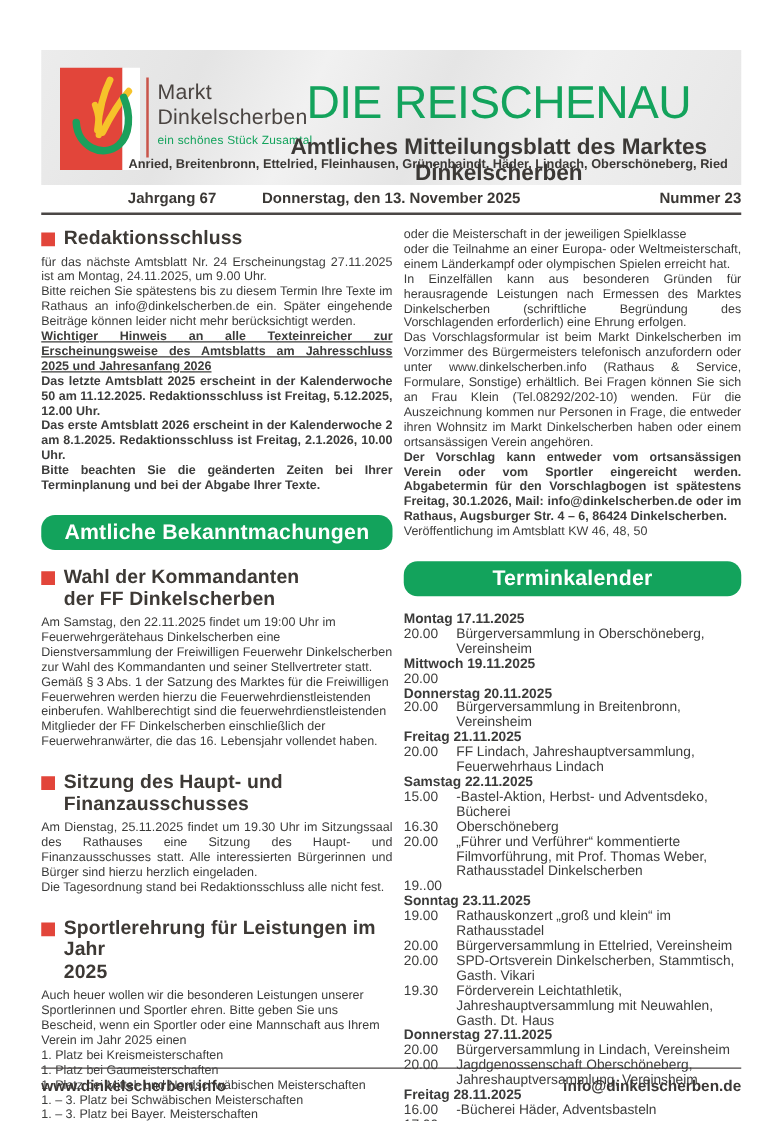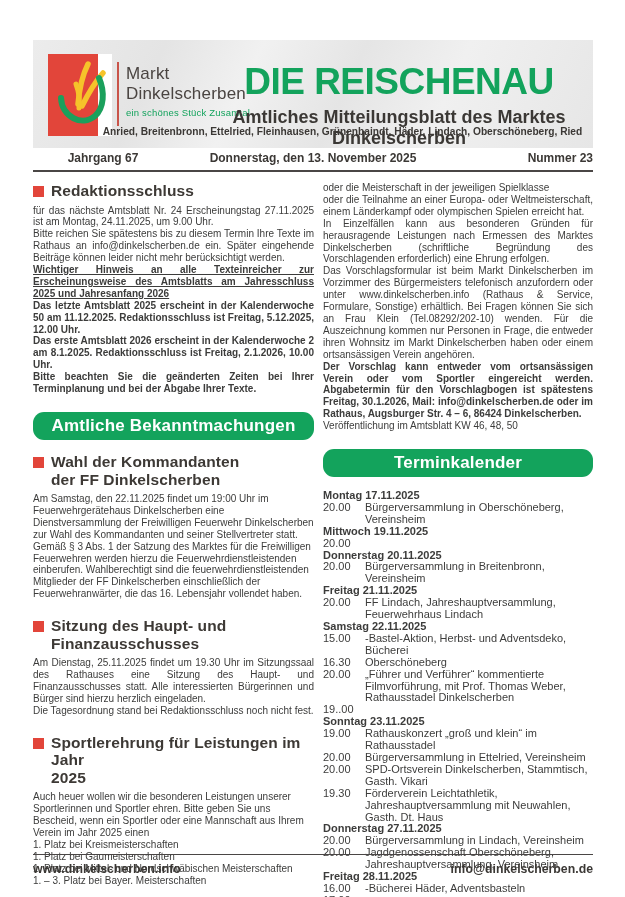--- a/index.html
+++ b/index.html
@@ -19,36 +19,36 @@
     position:absolute; left:33px; top:40px; width:560px; height:108px;
     background:linear-gradient(115deg,#ececec 0%,#e4e4e4 22%,#f1f1f1 38%,#e5e5e5 55%,#f0f0f0 72%,#e6e6e6 100%);
   }
   .logo-wrap{position:absolute; left:15px; top:14px; display:flex; align-items:flex-start;}
   .logo-divider{position:absolute; left:84px; top:22px; width:1.5px; height:64px; background:#c9544a;}
   .logo-text{position:absolute; left:93px; top:24px;}
   .logo-line{font-size:17px; line-height:20px; color:#4A4441; letter-spacing:0.2px;}
   .logo-tagline{font-size:9.5px; color:var(--green,#13A35C); margin-top:3px; letter-spacing:0.2px;}
   .masthead{position:absolute; left:172px; top:22px; width:388px; text-align:center;}
   .masthead h1{
-    font-size:37px; line-height:40px; font-weight:700;
+    font-size:37px; line-height:40px; font-weight:400;
     color:var(--green,#13A35C); letter-spacing:-0.5px;
   }
   .masthead .subtitle{font-size:18px; font-weight:700; color:var(--ink,#3B3835); margin-top:5px;}
   .towns{
     position:absolute; left:63px; right:4px; top:86px; text-align:center;
     font-size:10.2px; font-weight:700; color:var(--ink,#3B3835);
   }
   
   .meta-row{
     position:absolute; left:33px; top:151px; width:560px;
     display:flex; align-items:baseline;
     font-size:12px; font-weight:700; color:var(--ink,#3B3835);
     padding-bottom:5px; border-bottom:2px solid #4a4645;
   }
-  .meta-row .m-left{flex:1; text-align:center;}
+  .meta-row .m-left{flex:1; text-align:right;}
   .meta-row .m-center{flex:2; text-align:center;}
   .meta-row .m-right{flex:1; text-align:right;}
   
   .cols{position:absolute; left:33px; top:182px; width:560px; display:flex; gap:9px;}
   .col-left{width:281px; flex:0 0 281px;}
   .col-right{width:270px; flex:0 0 270px;}
   .sec{margin-bottom:17px;}
   .sec-head{display:flex; gap:7px; margin-bottom:5px;}
   .marker{flex:0 0 11px; width:11px; height:11px; background:var(--red,#E2453A); margin-top:4px;}
   .sec-title{
@@ -153,21 +153,21 @@
 
     <section class="sec">
       <div class="sec-head">
         <span class="marker"></span>
         <h2 class="sec-title">Sitzung des Haupt- und Finanzausschusses</h2>
       </div>
       <div>
 
           <p class="para" data-style="normal">Am Dienstag, 25.11.2025 findet um 19.30 Uhr im Sitzungssaal des Rathauses eine Sitzung des Haupt- und Finanzausschusses statt. Alle interessierten Bürgerinnen und Bürger sind hierzu herzlich eingeladen.</p>
 
-          <p class="para" data-style="normal">Die Tagesordnung stand bei Redaktionsschluss noch nicht fest.</p>
+          <p class="para" data-style="normal">Die Tagesordnung stand bei Redaktionsschluss alle nicht fest.</p>
         </div>
     </section>
 
     <section class="sec">
       <div class="sec-head">
         <span class="marker"></span>
         <h2 class="sec-title">Sportlerehrung für Leistungen im Jahr
 2025</h2>
       </div>
       <div>
@@ -175,20 +175,21 @@
           <p class="para" data-style="normal">Auch heuer wollen wir die besonderen Leistungen unserer Sportlerinnen und Sportler ehren. Bitte geben Sie uns Bescheid, wenn ein Sportler oder eine Mannschaft aus Ihrem Verein im Jahr 2025 einen</p>
         </div>
       <div>
 
           <p class="list-item">1. Platz bei Kreismeisterschaften</p>
 
           <p class="list-item">1. Platz bei Gaumeisterschaften</p>
 
           <p class="list-item">1. Platz bei Mittel- und Nordschwäbischen Meisterschaften</p>
 
+          <p class="list-item">1. – 3. Platz bei Schwäbischen Meisterschaften</p>
 
           <p class="list-item">1. – 3. Platz bei Bayer. Meisterschaften</p>
 
         </div>
     </section>
 
   </div>
 
   <div class="col-right">
 

